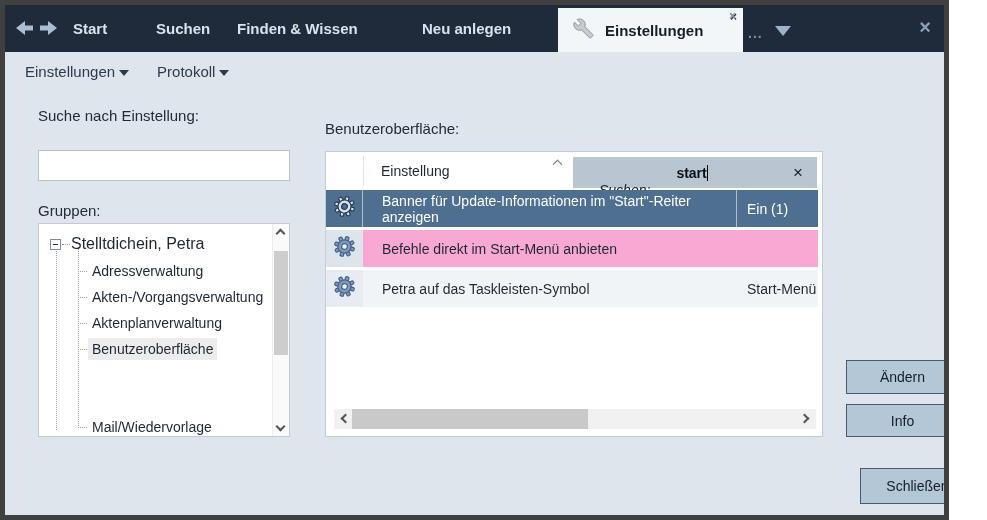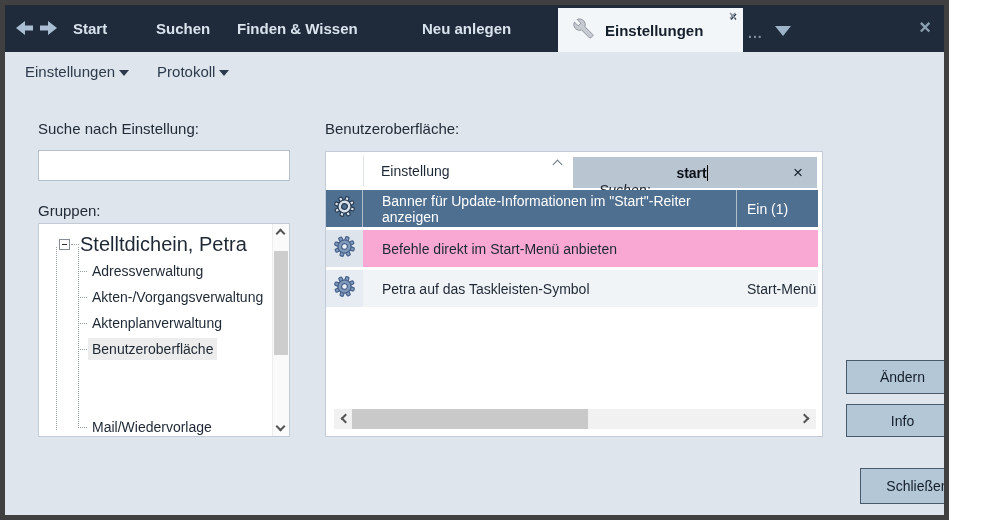--- a/index.html
+++ b/index.html
@@ -19,28 +19,28 @@
   .tab-dropdown { position:absolute; left:770px; top:21px; width:0; height:0; border-left:8px solid transparent; border-right:8px solid transparent; border-top:10px solid #9cb3c8; }
   .win-close { position:absolute; right:13px; top:11px; font-size:20px; font-weight:bold; color:#8ba0b3; line-height:22px; }
 
   
   .menubar { position:absolute; top:58px; left:20px; display:flex; gap:28px; }
   .menu-item { font-size:15px; color:#2c3a4c; display:flex; align-items:center; gap:4px; cursor:default; }
   .tri-down { width:0; height:0; border-left:5px solid transparent; border-right:5px solid transparent; border-top:6px solid #2c3a4c; margin-top:2px; }
 
   
   .lbl { position:absolute; font-size:15px; color:#222c38; }
-  .lbl-search { left:33px; top:115px; }
+  .lbl-search { left:33px; top:102px; }
   .input-search { position:absolute; left:33px; top:145px; width:252px; height:31px; background:#fff; border:1px solid #b6c0cb; font-size:14px; padding:0 8px; outline:none; }
   .lbl-gruppen { left:33px; top:197px; }
 
   .tree { position:absolute; left:33px; top:218px; width:252px; height:214px; background:#fff; border:1px solid #c3ccd6; overflow:hidden; }
   .tree-vline1 { position:absolute; left:17px; top:23px; bottom:6px; border-left:1px dotted #98a0aa; }
   .tree-vline2 { position:absolute; left:39px; top:23px; height:181px; border-left:1px dotted #98a0aa; }
-  .tree-root { position:absolute; left:20px; top:9px; height:22px; display:flex; align-items:center; font-size:20px; color:#1e2834; }
+  .tree-root { position:absolute; left:11px; top:9px; height:22px; display:flex; align-items:center; font-size:16px; color:#1e2834; }
   .expander { width:11px; height:11px; border:1px solid #848c96; background:#fff; position:relative; }
   .expander::after { content:""; position:absolute; left:2px; right:2px; top:4px; border-top:1px solid #333; }
   .root-stub { width:8px; border-top:1px dotted #98a0aa; margin:0 1px; }
   .tree-item { position:absolute; left:49px; height:22px; line-height:22px; font-size:14px; color:#1e2834; padding:0 4px; }
   .tree-item::before { content:""; position:absolute; left:-10px; top:11px; width:9px; border-top:1px dotted #98a0aa; }
   .tree-item.sel { background:#ececec; }
   .ti0{top:36px} .ti1{top:62px} .ti2{top:88px} .ti3{top:114px} .ti4{top:140px} .ti5{top:166px} .ti6{top:192px}
 
   .vscroll { position:absolute; top:0; right:0; width:17px; bottom:0; background:#fafafa; border-left:1px solid #ededed; }
   .vthumb { position:absolute; left:1px; right:1px; top:27px; height:104px; background:#cdcdcd; }

